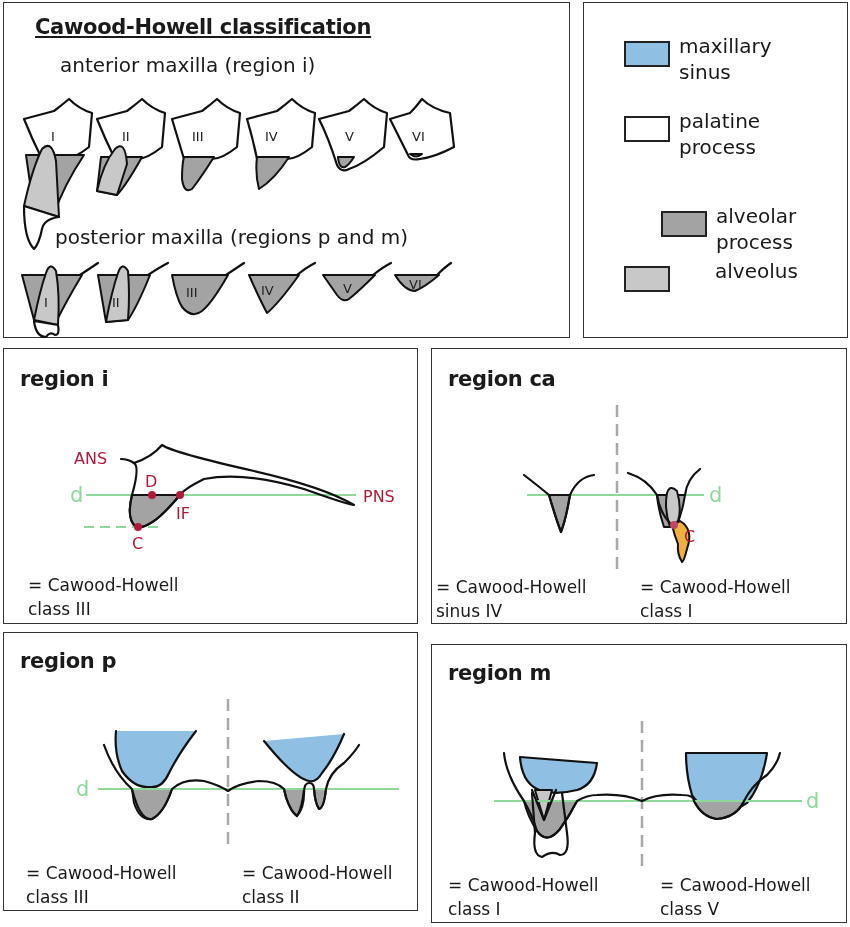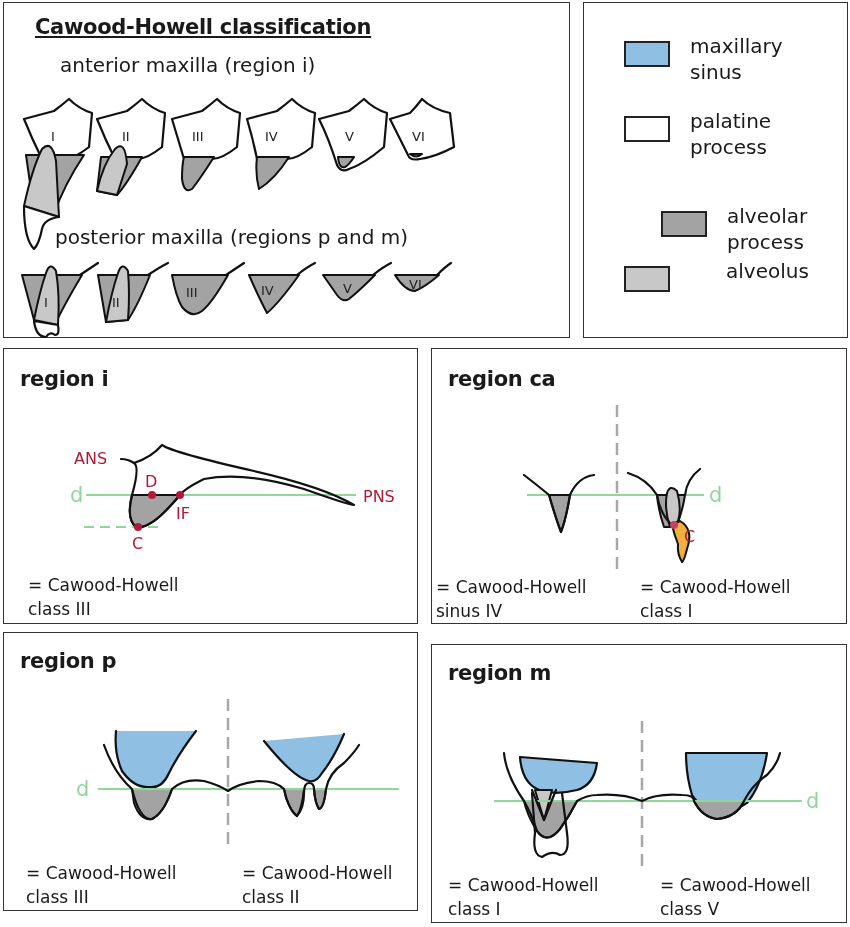--- a/index.html
+++ b/index.html
@@ -4,21 +4,21 @@
   <style>
     html, body { margin: 0; padding: 0; background: #ffffff; }
     body { width: 850px; height: 927px; position: relative; overflow: hidden;
            font-family: "DejaVu Sans", "Liberation Sans", sans-serif; color: #1a1a1a; }
     .panel { position: absolute; border: 1.5px solid #333; background: #fff; box-sizing: border-box; }
     .ptitle { position: absolute; font-weight: bold; font-size: 21px; letter-spacing: -0.3px; }
     .sub { position: absolute; font-size: 20px; margin-left: 42px; }
     .cls { position: absolute; font-size: 17px; line-height: 24px; }
     .leg-item { position: absolute; left: 40px; display: flex; align-items: flex-start; }
     .swatch { width: 46px; height: 26px; border: 2px solid #222; box-sizing: border-box; margin-top: 8px; }
-    .leg-label { margin-left: 20px; font-size: 20px; line-height: 26px; }
+    .leg-label { margin-left: 9px; font-size: 20px; line-height: 26px; }
     svg { position: absolute; left: 0; top: 0; overflow: visible; }
     .o { fill: none; stroke: #111; stroke-width: 2.2; stroke-linejoin: round; stroke-linecap: round; }
     .w { fill: #fff; stroke: #111; stroke-width: 2.2; stroke-linejoin: round; }
     .dk { fill: #a3a3a3; stroke: #111; stroke-width: 2; stroke-linejoin: round; }
     .lt { fill: #c8c8c8; stroke: #111; stroke-width: 2; stroke-linejoin: round; }
     .sin { fill: #8fbfe3; stroke: #111; stroke-width: 2.2; stroke-linejoin: round; }
     .sinf { fill: #8fbfe3; stroke: none; }
     .grn { stroke: #8fd89a; stroke-width: 2.2; fill: none; }
     .dash { stroke: #a8a8a8; stroke-width: 2.5; stroke-dasharray: 12 7; fill: none; }
     .rn { font-size: 13px; fill: #222; font-family: "DejaVu Sans", sans-serif; }

